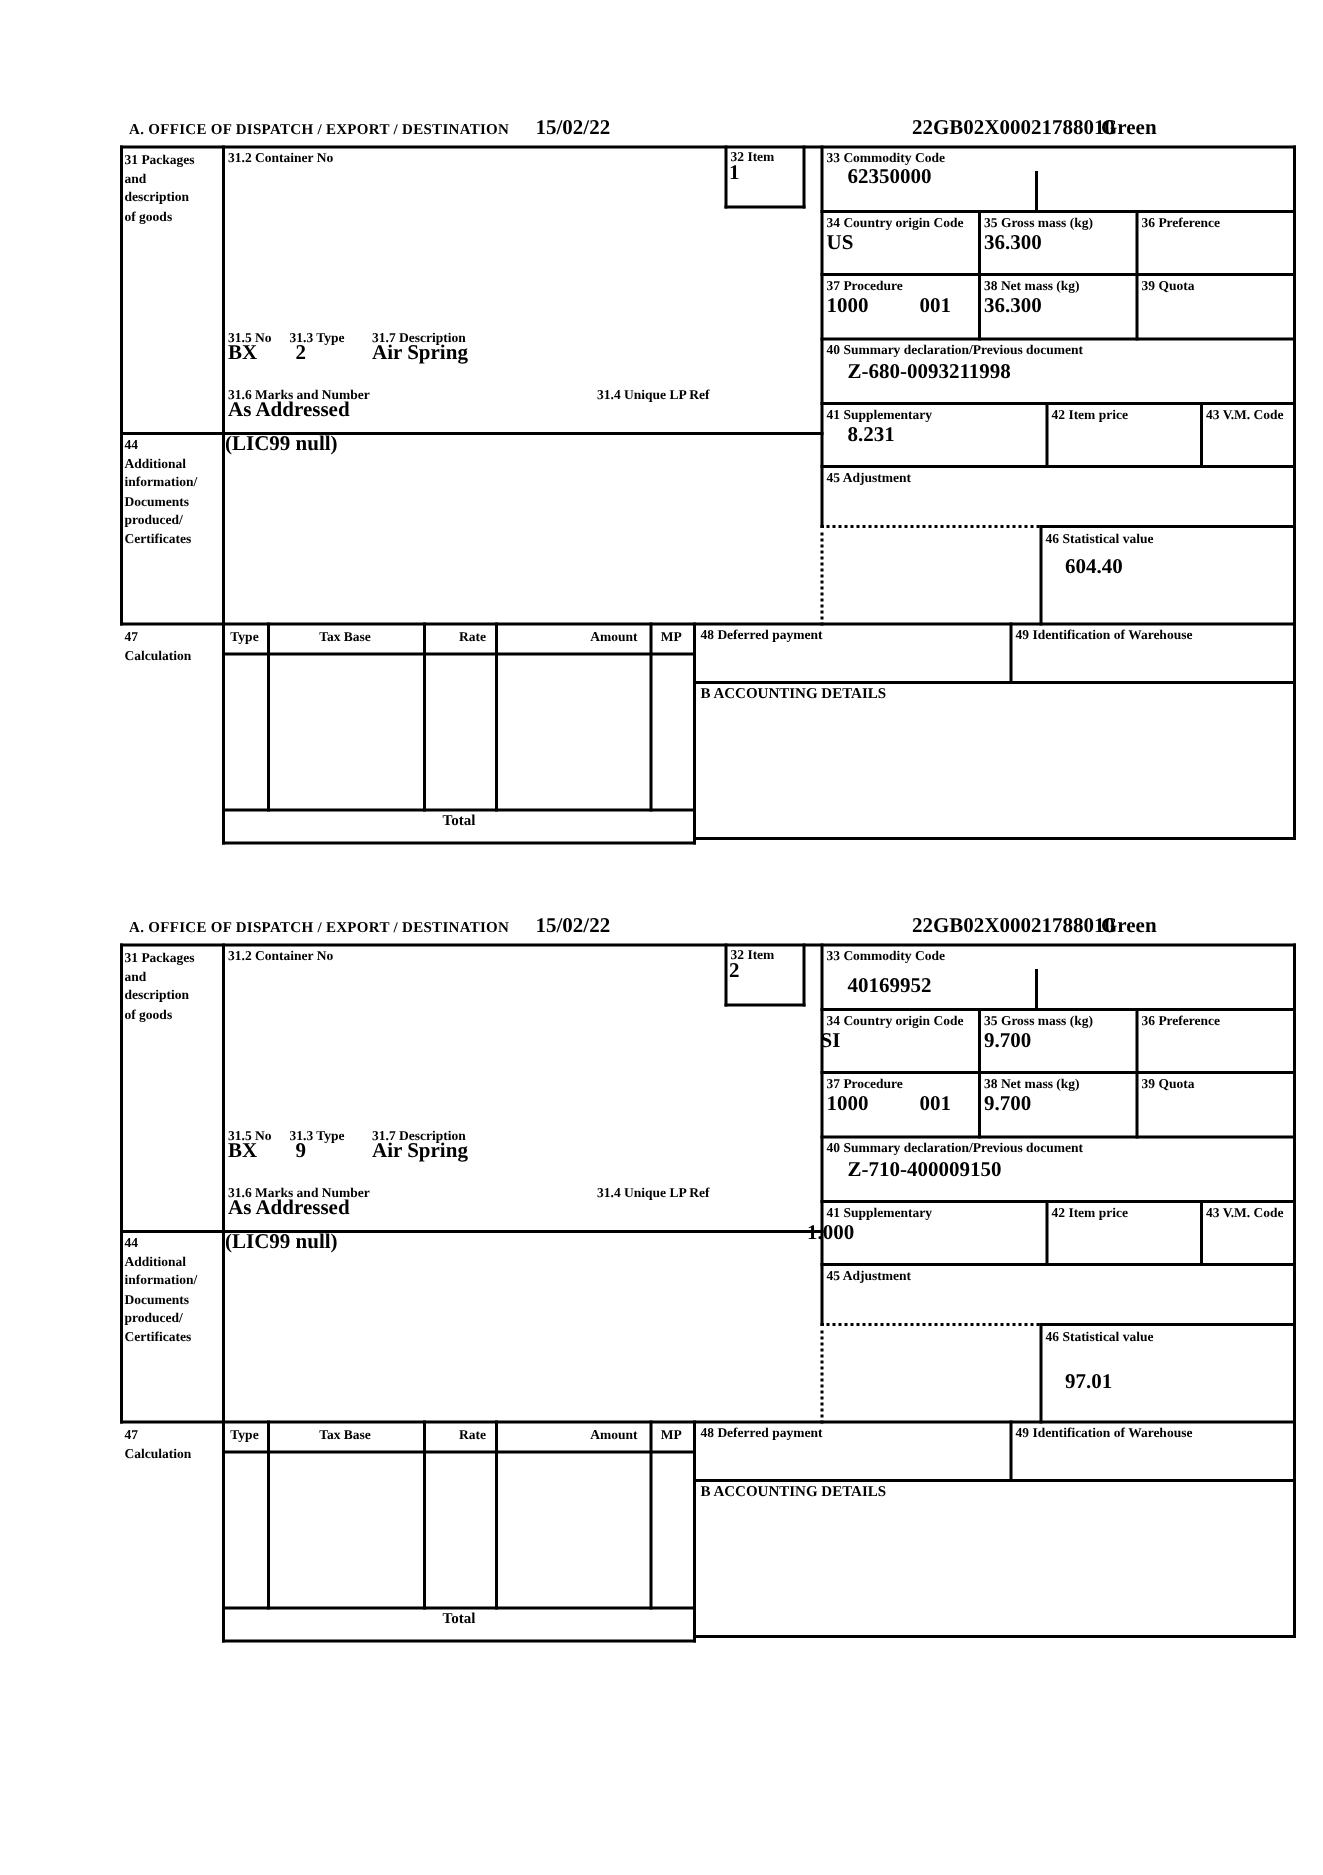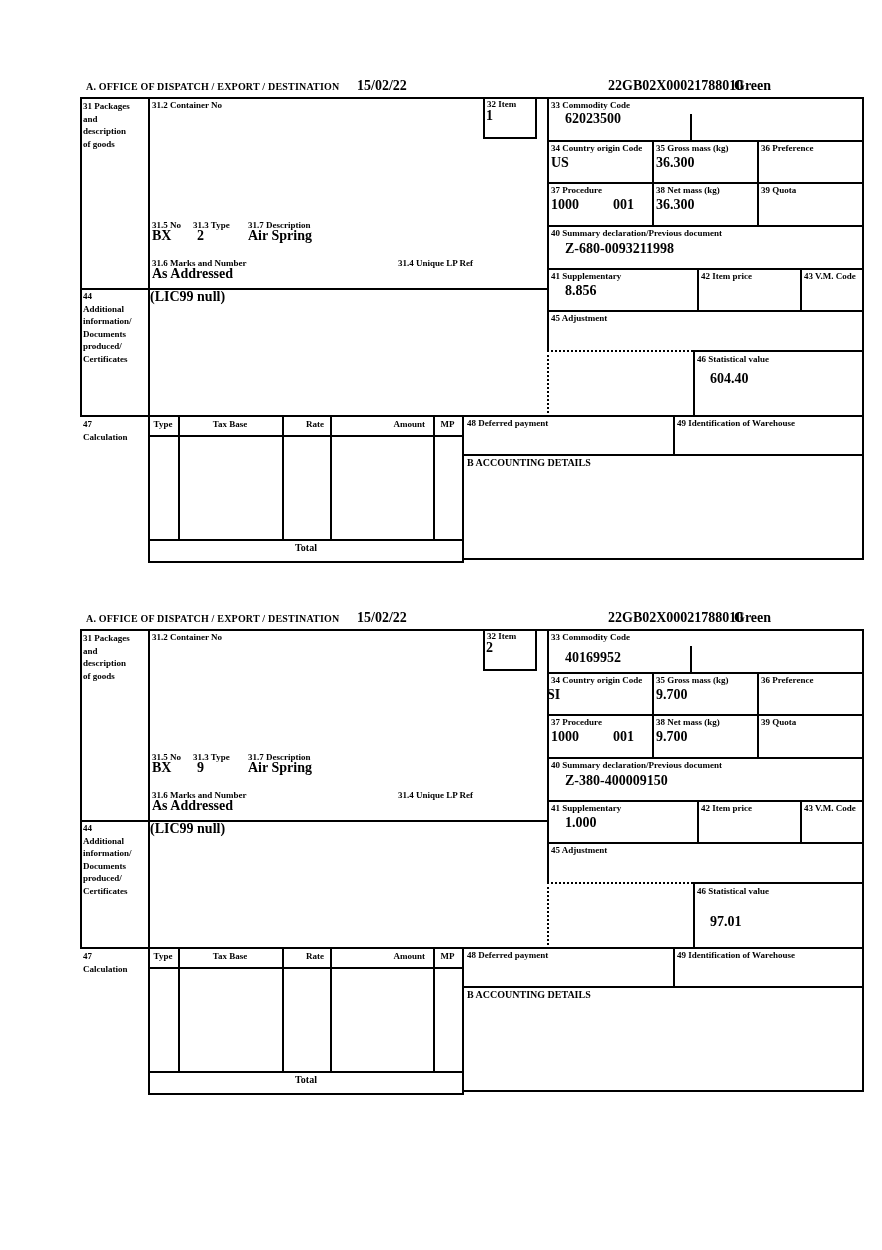--- a/index.html
+++ b/index.html
@@ -73,21 +73,21 @@
     <i class="dv" style="left:467px;top:272px;height:67px"></i>
 
     <span class="t lbl ml" style="left:3px;top:22px">31 Packages
 and
 description
 of goods</span>
     <span class="t lbl" style="left:72px;top:22px">31.2 Container No</span>
     <span class="t lbl" style="left:407px;top:21px">32 Item</span>
     <span class="t val" style="left:406px;top:30px">1</span>
     <span class="t lbl" style="left:471px;top:22px">33 Commodity Code</span>
-    <span class="t val" style="left:485px;top:33px">62023500</span>
+    <span class="t val" style="left:485px;top:33px">62350000</span>
     <span class="t lbl" style="left:471px;top:65px">34 Country origin Code</span>
     <span class="t val" style="left:471px;top:77px">US</span>
     <span class="t lbl" style="left:576px;top:65px">35 Gross mass (kg)</span>
     <span class="t val" style="left:576px;top:77px">36.300</span>
     <span class="t lbl" style="left:681px;top:65px">36 Preference</span>
     <span class="t lbl" style="left:471px;top:107px">37 Procedure</span>
     <span class="t val" style="left:471px;top:119px">1000</span>
     <span class="t val" style="left:533px;top:119px">001</span>
     <span class="t lbl" style="left:576px;top:107px">38 Net mass (kg)</span>
     <span class="t val" style="left:576px;top:119px">36.300</span>
@@ -97,21 +97,21 @@
     <span class="t lbl" style="left:113px;top:142px">31.3 Type</span>
     <span class="t val" style="left:117px;top:150px">2</span>
     <span class="t lbl" style="left:168px;top:142px">31.7 Description</span>
     <span class="t val" style="left:168px;top:150px">Air Spring</span>
     <span class="t lbl" style="left:471px;top:150px">40 Summary declaration/Previous document</span>
     <span class="t val" style="left:485px;top:163px">Z-680-0093211998</span>
     <span class="t lbl" style="left:72px;top:180px">31.6 Marks and Number</span>
     <span class="t val" style="left:72px;top:188px">As Addressed</span>
     <span class="t lbl" style="left:318px;top:180px">31.4 Unique LP Ref</span>
     <span class="t lbl" style="left:471px;top:193px">41 Supplementary</span>
-    <span class="t val" style="left:485px;top:205px">8.856</span>
+    <span class="t val" style="left:485px;top:205px">8.231</span>
     <span class="t lbl" style="left:621px;top:193px">42 Item price</span>
     <span class="t lbl" style="left:724px;top:193px">43 V.M. Code</span>
     <span class="t lbl ml" style="left:3px;top:212px">44
 Additional
 information/
 Documents
 produced/
 Certificates</span>
     <span class="t val" style="left:70px;top:211px">(LIC99 null)</span>
     <span class="t lbl" style="left:471px;top:235px">45 Adjustment</span>
@@ -193,26 +193,26 @@
     <span class="t lbl" style="left:576px;top:107px">38 Net mass (kg)</span>
     <span class="t val" style="left:576px;top:119px">9.700</span>
     <span class="t lbl" style="left:681px;top:107px">39 Quota</span>
     <span class="t lbl" style="left:72px;top:142px">31.5 No</span>
     <span class="t val" style="left:72px;top:150px">BX</span>
     <span class="t lbl" style="left:113px;top:142px">31.3 Type</span>
     <span class="t val" style="left:117px;top:150px">9</span>
     <span class="t lbl" style="left:168px;top:142px">31.7 Description</span>
     <span class="t val" style="left:168px;top:150px">Air Spring</span>
     <span class="t lbl" style="left:471px;top:150px">40 Summary declaration/Previous document</span>
-    <span class="t val" style="left:485px;top:163px">Z-380-400009150</span>
+    <span class="t val" style="left:485px;top:163px">Z-710-400009150</span>
     <span class="t lbl" style="left:72px;top:180px">31.6 Marks and Number</span>
     <span class="t val" style="left:72px;top:188px">As Addressed</span>
     <span class="t lbl" style="left:318px;top:180px">31.4 Unique LP Ref</span>
     <span class="t lbl" style="left:471px;top:193px">41 Supplementary</span>
-    <span class="t val" style="left:485px;top:205px">1.000</span>
+    <span class="t val" style="left:458px;top:205px">1.000</span>
     <span class="t lbl" style="left:621px;top:193px">42 Item price</span>
     <span class="t lbl" style="left:724px;top:193px">43 V.M. Code</span>
     <span class="t lbl ml" style="left:3px;top:212px">44
 Additional
 information/
 Documents
 produced/
 Certificates</span>
     <span class="t val" style="left:70px;top:211px">(LIC99 null)</span>
     <span class="t lbl" style="left:471px;top:235px">45 Adjustment</span>

